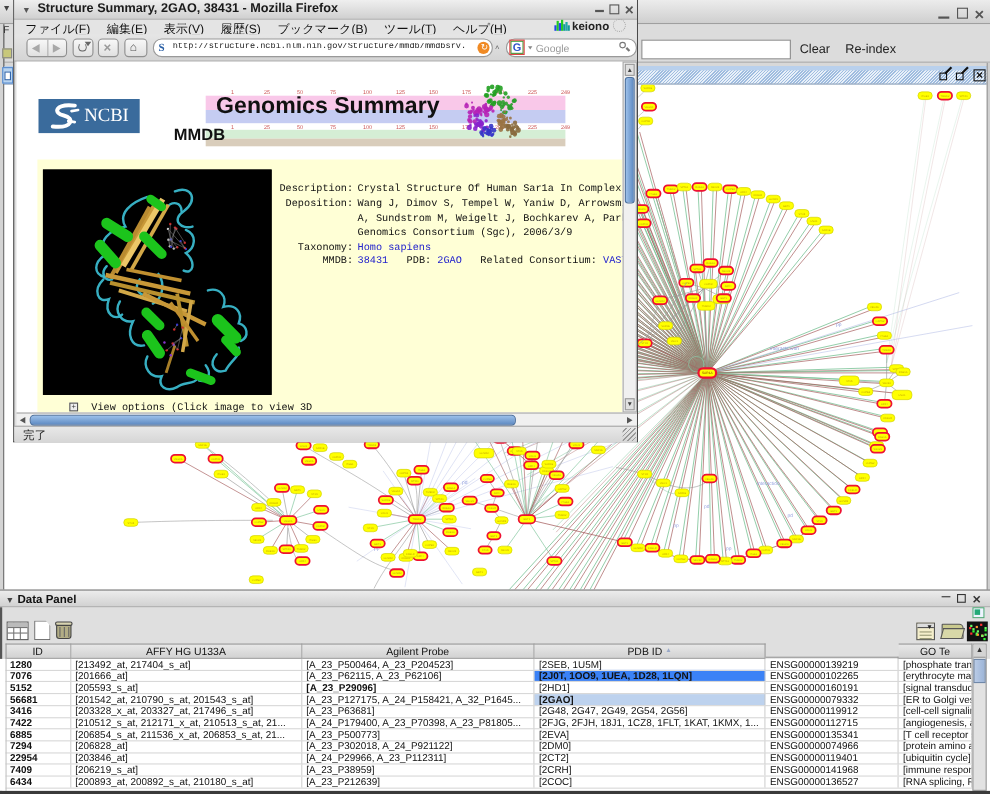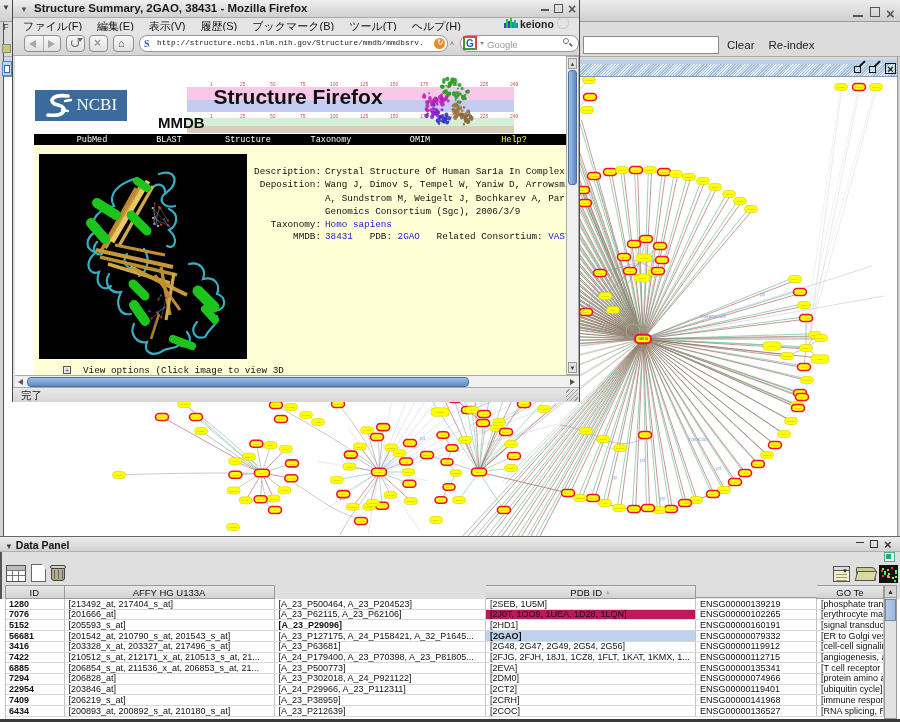--- a/index.html
+++ b/index.html
@@ -770,36 +770,37 @@
       <span style="position:absolute;left:13px;top:12px;width:2px;height:2px;background:#f93"></span>
       <span style="position:absolute;left:13px;top:12px;width:2px;height:2px;background:#6f6"></span>
       <span style="position:absolute;left:15px;top:15px;width:2px;height:2px;background:#3f3"></span>
       <span style="position:absolute;left:12px;top:2px;width:2px;height:2px;background:#f33"></span>
       <span style="position:absolute;left:5px;top:8px;width:2px;height:2px;background:#3f3"></span>
       <span style="position:absolute;left:9px;top:11px;width:2px;height:2px;background:#f93"></span>
     </div>
     <div class="abs" style="left:0;top:585px;width:900px;height:13.5px">
       <div style="position:absolute;left:5.0px;top:0;width:59.5px;height:13.5px;background:linear-gradient(#e8e8e8,#d2d2d2);border:1px solid #9a9a9a;border-left:none;font-size:9.5px;color:#111;text-align:center;line-height:13px;overflow:hidden;white-space:nowrap">ID</div>
       <div style="position:absolute;left:64.5px;top:0;width:210.0px;height:13.5px;background:linear-gradient(#e8e8e8,#d2d2d2);border:1px solid #9a9a9a;border-left:none;font-size:9.5px;color:#111;text-align:center;line-height:13px;overflow:hidden;white-space:nowrap">AFFY HG U133A</div>
+      <div style="position:absolute;left:274.5px;top:0;width:211.5px;height:13.5px;background:linear-gradient(#e8e8e8,#d2d2d2);border:1px solid #9a9a9a;border-left:none;font-size:9.5px;color:#111;text-align:center;line-height:13px;overflow:hidden;white-space:nowrap">Agilent Probe</div>
       <div style="position:absolute;left:486.0px;top:0;width:210.0px;height:13.5px;background:linear-gradient(#e8e8e8,#d2d2d2);border:1px solid #9a9a9a;border-left:none;font-size:9.5px;color:#111;text-align:center;line-height:13px;overflow:hidden;white-space:nowrap">PDB ID <span style="font-size:6px;color:#98a8c8;vertical-align:2px">▲</span></div>
       <div style="position:absolute;left:696.0px;top:12px;width:121.0px;height:13.5px;background:linear-gradient(#e8e8e8,#d2d2d2);border:1px solid #9a9a9a;border-left:none;font-size:9.5px;color:#111;text-align:right;line-height:13px;overflow:hidden;white-space:nowrap">Ensembl ID</div>
       <div style="position:absolute;left:817.0px;top:0;width:67.0px;height:13.5px;background:linear-gradient(#e8e8e8,#d2d2d2);border:1px solid #9a9a9a;border-left:none;font-size:9.5px;color:#111;text-align:center;line-height:13px;overflow:hidden;white-space:nowrap">GO Te</div>
       <div style="position:absolute;left:5px;top:0;height:13.5px;border-left:1px solid #9a9a9a"></div>
     </div>
     <div class="abs" style="left:0;top:598.5px;width:900px;height:120.5px;overflow:hidden;background:#fff">
       <div style="position:absolute;left:5.0px;top:0.0px;width:59.5px;height:10.7px;background:#fff;border-right:1px solid #c4c4c4;font-size:9px;font-weight:bold;color:#111;line-height:10.7px;padding-left:4px;overflow:hidden;white-space:nowrap">1280</div>
       <div style="position:absolute;left:64.5px;top:0.0px;width:210.0px;height:10.7px;background:#fff;border-right:1px solid #c4c4c4;font-size:9px;font-weight:normal;color:#111;line-height:10.7px;padding-left:4px;overflow:hidden;white-space:nowrap">[213492_at, 217404_s_at]</div>
       <div style="position:absolute;left:274.5px;top:0.0px;width:211.5px;height:10.7px;background:#fff;border-right:1px solid #c4c4c4;font-size:9px;font-weight:normal;color:#111;line-height:10.7px;padding-left:4px;overflow:hidden;white-space:nowrap">[A_23_P500464, A_23_P204523]</div>
       <div style="position:absolute;left:486.0px;top:0.0px;width:210.0px;height:10.7px;background:#fff;border-right:1px solid #c4c4c4;font-size:9px;font-weight:normal;color:#111;line-height:10.7px;padding-left:4px;overflow:hidden;white-space:nowrap">[2SEB, 1U5M]</div>
       <div style="position:absolute;left:696.0px;top:0.0px;width:121.0px;height:10.7px;background:#fff;border-right:1px solid #c4c4c4;font-size:9px;font-weight:normal;color:#111;line-height:10.7px;padding-left:4px;overflow:hidden;white-space:nowrap">ENSG00000139219</div>
       <div style="position:absolute;left:817.0px;top:0.0px;width:67.0px;height:10.7px;background:#fff;border-right:1px solid #c4c4c4;font-size:9px;font-weight:normal;color:#111;line-height:10.7px;padding-left:4px;overflow:hidden;white-space:nowrap">[phosphate transp</div>
       <div style="position:absolute;left:5.0px;top:10.7px;width:59.5px;height:10.7px;background:#fff;border-right:1px solid #c4c4c4;font-size:9px;font-weight:bold;color:#111;line-height:10.7px;padding-left:4px;overflow:hidden;white-space:nowrap">7076</div>
       <div style="position:absolute;left:64.5px;top:10.7px;width:210.0px;height:10.7px;background:#fff;border-right:1px solid #c4c4c4;font-size:9px;font-weight:normal;color:#111;line-height:10.7px;padding-left:4px;overflow:hidden;white-space:nowrap">[201666_at]</div>
       <div style="position:absolute;left:274.5px;top:10.7px;width:211.5px;height:10.7px;background:#fff;border-right:1px solid #c4c4c4;font-size:9px;font-weight:normal;color:#111;line-height:10.7px;padding-left:4px;overflow:hidden;white-space:nowrap">[A_23_P62115, A_23_P62106]</div>
-      <div style="position:absolute;left:486.0px;top:10.7px;width:210.0px;height:10.7px;background:#be185d;border-right:1px solid #c4c4c4;font-size:9px;font-weight:normal;color:#111;line-height:10.7px;padding-left:4px;overflow:hidden;white-space:nowrap">[2J0T, 1OO9, 1UEA, 1D28, 1LQN]</div>
+      <div style="position:absolute;left:486.0px;top:10.7px;width:210.0px;height:10.7px;background:#3b82f6;border-right:1px solid #c4c4c4;font-size:9px;font-weight:bold;color:#111;line-height:10.7px;padding-left:4px;overflow:hidden;white-space:nowrap">[2J0T, 1OO9, 1UEA, 1D28, 1LQN]</div>
       <div style="position:absolute;left:696.0px;top:10.7px;width:121.0px;height:10.7px;background:#fff;border-right:1px solid #c4c4c4;font-size:9px;font-weight:normal;color:#111;line-height:10.7px;padding-left:4px;overflow:hidden;white-space:nowrap">ENSG00000102265</div>
       <div style="position:absolute;left:817.0px;top:10.7px;width:67.0px;height:10.7px;background:#fff;border-right:1px solid #c4c4c4;font-size:9px;font-weight:normal;color:#111;line-height:10.7px;padding-left:4px;overflow:hidden;white-space:nowrap">[erythrocyte mat</div>
       <div style="position:absolute;left:5.0px;top:21.4px;width:59.5px;height:10.7px;background:#fff;border-right:1px solid #c4c4c4;font-size:9px;font-weight:bold;color:#111;line-height:10.7px;padding-left:4px;overflow:hidden;white-space:nowrap">5152</div>
       <div style="position:absolute;left:64.5px;top:21.4px;width:210.0px;height:10.7px;background:#fff;border-right:1px solid #c4c4c4;font-size:9px;font-weight:normal;color:#111;line-height:10.7px;padding-left:4px;overflow:hidden;white-space:nowrap">[205593_s_at]</div>
       <div style="position:absolute;left:274.5px;top:21.4px;width:211.5px;height:10.7px;background:#fff;border-right:1px solid #c4c4c4;font-size:9px;font-weight:bold;color:#111;line-height:10.7px;padding-left:4px;overflow:hidden;white-space:nowrap">[A_23_P29096]</div>
       <div style="position:absolute;left:486.0px;top:21.4px;width:210.0px;height:10.7px;background:#fff;border-right:1px solid #c4c4c4;font-size:9px;font-weight:normal;color:#111;line-height:10.7px;padding-left:4px;overflow:hidden;white-space:nowrap">[2HD1]</div>
       <div style="position:absolute;left:696.0px;top:21.4px;width:121.0px;height:10.7px;background:#fff;border-right:1px solid #c4c4c4;font-size:9px;font-weight:normal;color:#111;line-height:10.7px;padding-left:4px;overflow:hidden;white-space:nowrap">ENSG00000160191</div>
       <div style="position:absolute;left:817.0px;top:21.4px;width:67.0px;height:10.7px;background:#fff;border-right:1px solid #c4c4c4;font-size:9px;font-weight:normal;color:#111;line-height:10.7px;padding-left:4px;overflow:hidden;white-space:nowrap">[signal transduct</div>
       <div style="position:absolute;left:5.0px;top:32.1px;width:59.5px;height:10.7px;background:#fff;border-right:1px solid #c4c4c4;font-size:9px;font-weight:bold;color:#111;line-height:10.7px;padding-left:4px;overflow:hidden;white-space:nowrap">56681</div>
       <div style="position:absolute;left:64.5px;top:32.1px;width:210.0px;height:10.7px;background:#fff;border-right:1px solid #c4c4c4;font-size:9px;font-weight:normal;color:#111;line-height:10.7px;padding-left:4px;overflow:hidden;white-space:nowrap">[201542_at, 210790_s_at, 201543_s_at]</div>
@@ -953,21 +954,21 @@
           <span style="position:absolute;left:120px;top:0;font-size:5px;color:#cc5555">100</span>
           <span style="position:absolute;left:150px;top:0;font-size:5px;color:#cc5555">125</span>
           <span style="position:absolute;left:180px;top:0;font-size:5px;color:#cc5555">150</span>
           <span style="position:absolute;left:210px;top:0;font-size:5px;color:#cc5555">175</span>
           <span style="position:absolute;left:240px;top:0;font-size:5px;color:#cc5555">200</span>
           <span style="position:absolute;left:270px;top:0;font-size:5px;color:#cc5555">225</span>
           <span style="position:absolute;left:300px;top:0;font-size:5px;color:#cc5555">249</span>
         </div>
         <div class="abs" style="left:172px;top:62px;width:327px;height:8px;background:#d5eed5"></div>
         <div class="abs" style="left:172px;top:70px;width:327px;height:7px;background:#d9cdbb"></div>
-        <div class="abs" style="left:143px;top:29px;width:280px;height:26px;font-size:21px;font-weight:bold;color:#111;text-align:center">Structure Firefox</div>
+        <div class="abs" style="left:143px;top:29px;width:280px;height:26px;font-size:21px;font-weight:bold;color:#111;text-align:center">Genomics Summary</div>
         <div class="abs" style="left:143px;top:58px;width:280px;height:18px;font-size:15px;font-weight:bold;color:#111;text-align:left">MMDB</div>
         <svg style="position:absolute;left:401px;top:18px" width="60" height="57" viewBox="0 0 64 58" preserveAspectRatio="none">
           <circle cx="8.7" cy="22.8" r="2.3" fill="#b622b6" opacity="0.9"></circle>
           <circle cx="20.9" cy="25.4" r="2.5" fill="#b622b6" opacity="0.9"></circle>
           <circle cx="18.6" cy="28.8" r="2.5" fill="#b622b6" opacity="0.9"></circle>
           <circle cx="8.6" cy="20.8" r="1.2" fill="#b622b6" opacity="0.9"></circle>
           <circle cx="11.6" cy="28.5" r="1.9" fill="#b622b6" opacity="0.9"></circle>
           <circle cx="13.9" cy="27.9" r="1.3" fill="#b622b6" opacity="0.9"></circle>
           <circle cx="12.3" cy="37.0" r="2.2" fill="#b622b6" opacity="0.9"></circle>
           <circle cx="18.3" cy="34.7" r="1.2" fill="#b622b6" opacity="0.9"></circle>
@@ -1133,28 +1134,20 @@
           <circle cx="31.6" cy="25.8" r="1.6" fill="#b622b6" opacity="0.9"></circle>
           <circle cx="28.4" cy="26.3" r="2.4" fill="#b622b6" opacity="0.9"></circle>
           <circle cx="21.5" cy="26.4" r="1.1" fill="#b622b6" opacity="0.9"></circle>
           <circle cx="28.0" cy="26.4" r="1.6" fill="#b622b6" opacity="0.9"></circle>
           <circle cx="29.7" cy="26.7" r="1.7" fill="#b622b6" opacity="0.9"></circle>
           <circle cx="27.9" cy="26.3" r="1.1" fill="#b622b6" opacity="0.9"></circle>
           <circle cx="29.2" cy="25.8" r="1.8" fill="#b622b6" opacity="0.9"></circle>
           <circle cx="25.0" cy="28.1" r="1.1" fill="#b622b6" opacity="0.9"></circle>
           <circle cx="27.7" cy="26.7" r="1.9" fill="#b622b6" opacity="0.9"></circle>
         </svg>
-        <div class="abs" style="left:19px;top:77.5px;width:532px;height:11px;background:#000">
-          <span class="mono" style="position:absolute;left:58px;top:1px;font-size:8.5px;color:#fff;transform:translateX(-50%)">PubMed</span>
-          <span class="mono" style="position:absolute;left:135px;top:1px;font-size:8.5px;color:#fff;transform:translateX(-50%)">BLAST</span>
-          <span class="mono" style="position:absolute;left:214px;top:1px;font-size:8.5px;color:#fff;transform:translateX(-50%)">Structure</span>
-          <span class="mono" style="position:absolute;left:297px;top:1px;font-size:8.5px;color:#fff;transform:translateX(-50%)">Taxonomy</span>
-          <span class="mono" style="position:absolute;left:386px;top:1px;font-size:8.5px;color:#fff;transform:translateX(-50%)">OMIM</span>
-          <span class="mono" style="position:absolute;left:480px;top:1px;font-size:8.5px;color:#ffff44;transform:translateX(-50%)">Help?</span>
-        </div>
         <div class="abs" style="left:19px;top:88.5px;width:532px;height:231px;background:#ffffd6"></div>
         <div class="abs" style="left:24px;top:98px;width:208px;height:205px;background:#000"><svg width="208" height="205" viewBox="0 0 208 205">
             <rect width="208" height="205" fill="#000"></rect>
             <path d="M120,20 C135,14 142,28 128,38 C116,46 126,55 136,52" stroke="#3ab8cc" stroke-width="2.2" fill="none" opacity="0.95" stroke-linecap="round"></path>
             <path d="M95,25 C80,30 68,40 75,52 C60,55 50,65 56,78 C46,85 46,95 56,98" stroke="#3ab8cc" stroke-width="2.2" fill="none" opacity="0.95" stroke-linecap="round"></path>
             <path d="M55,100 C45,110 50,122 60,118 C55,132 66,138 72,132" stroke="#3ab8cc" stroke-width="2.2" fill="none" opacity="0.95" stroke-linecap="round"></path>
             <path d="M130,55 C141,60 138,72 130,76 C140,85 136,96 128,92" stroke="#3ab8cc" stroke-width="2.2" fill="none" opacity="0.95" stroke-linecap="round"></path>
             <path d="M70,120 C64,130 72,140 82,138 C76,150 80,162 92,160" stroke="#3ab8cc" stroke-width="2.2" fill="none" opacity="0.95" stroke-linecap="round"></path>
             <path d="M150,110 C160,107 168,115 164,125 C175,122 182,130 178,140 C186,142 188,152 180,156" stroke="#3ab8cc" stroke-width="2.2" fill="none" opacity="0.95" stroke-linecap="round"></path>
             <path d="M95,170 C90,180 98,190 108,188 C104,197 112,203 122,198 C128,192 138,197 142,188" stroke="#3ab8cc" stroke-width="2.2" fill="none" opacity="0.95" stroke-linecap="round"></path>

